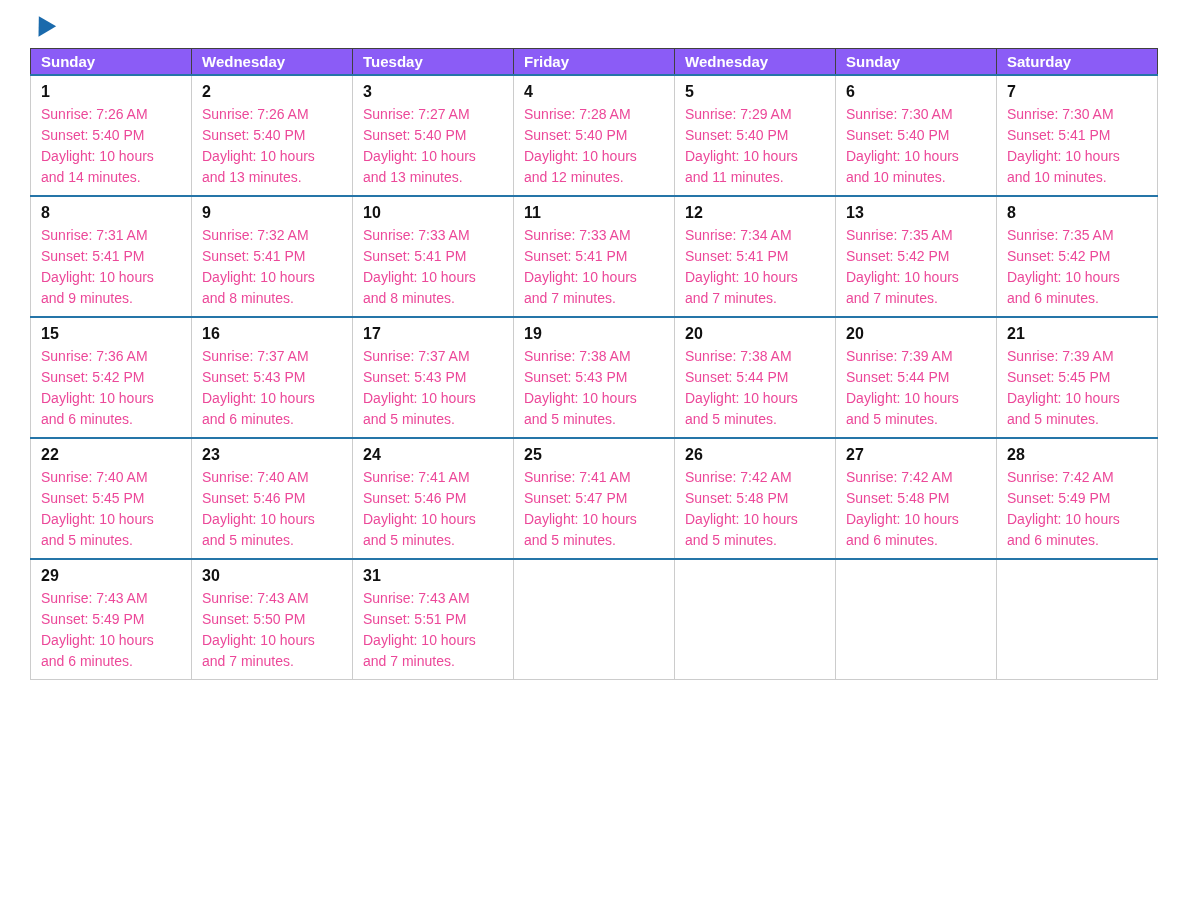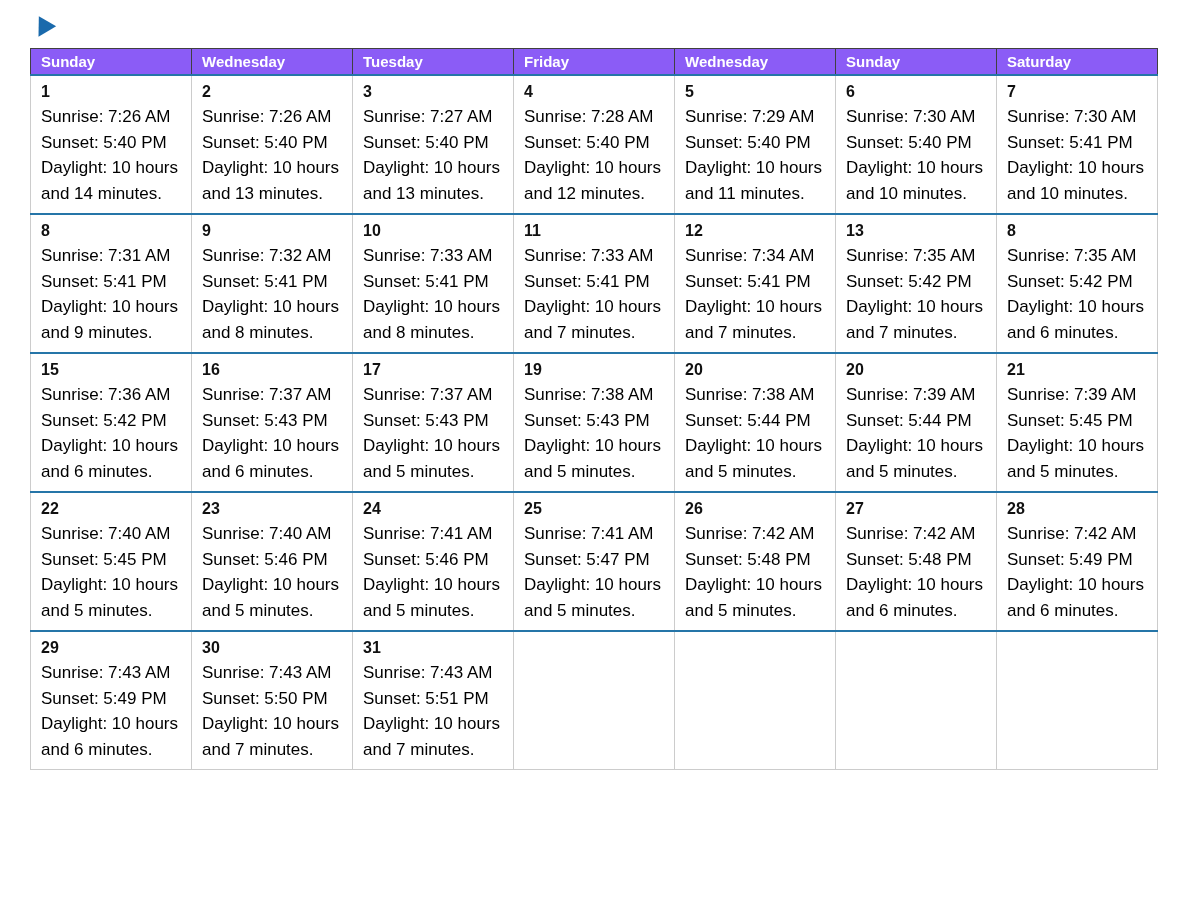--- a/index.html
+++ b/index.html
@@ -78,22 +78,22 @@
     .calendar-table tr td {
       border-top: 2px solid #2575a8;
     }
     .day-number {
       font-size: 16px;
       font-weight: bold;
       color: #111;
       margin-bottom: 3px;
     }
     .day-info {
-      color: #000000;
-      font-size: 17px;
+      color: #ec4899;
+      font-size: 14px;
       line-height: 1.5;
     }
     .empty-cell {
       background: #fff;
     }
   </style>
 </head>
 <body>
 
 <div class="header-area">

